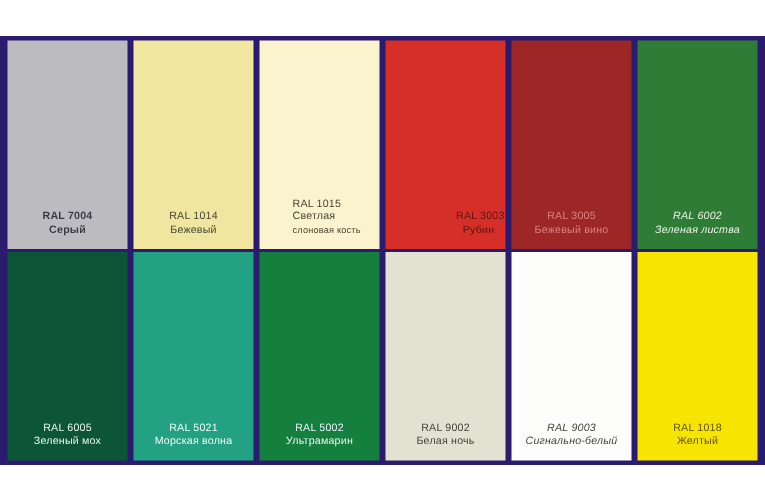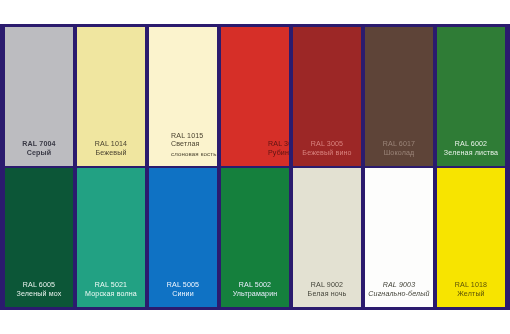--- a/index.html
+++ b/index.html
@@ -108,50 +108,38 @@
           <span class="label-code">RAL 3003</span>
           <span class="label-name">Рубин</span>
         </div>
       </div>
       <div class="swatch-cell" style="background: rgb(156, 39, 38);">
         <div class="swatch-label" style="color: rgb(217, 131, 127);">
           <span class="label-code">RAL 3005</span>
           <span class="label-name">Бежевый вино</span>
         </div>
       </div>
-      <div class="swatch-cell" style="background: rgb(94, 68, 56);">
-        <div class="swatch-label" style="color: rgb(154, 132, 120);">
-          <span class="label-code">RAL 6017</span>
-          <span class="label-name">Шоколад</span>
-        </div>
-      </div>
       <div class="swatch-cell" style="background: rgb(47, 124, 54);">
-        <div class="swatch-label" style="color: rgb(234, 243, 234);">
+        <div class="swatch-label" style="color: rgb(234, 243, 234); font-style: italic;">
           <span class="label-code">RAL 6002</span>
           <span class="label-name">Зеленая листва</span>
         </div>
       </div>
     </div>
   <div class="swatch-row row-bottom">
       <div class="swatch-cell" style="background: rgb(12, 86, 55);">
         <div class="swatch-label" style="color: rgb(234, 243, 238);">
           <span class="label-code">RAL 6005</span>
           <span class="label-name">Зеленый мох</span>
         </div>
       </div>
       <div class="swatch-cell" style="background: rgb(34, 161, 131);">
         <div class="swatch-label" style="color: rgb(240, 251, 247);">
           <span class="label-code">RAL 5021</span>
           <span class="label-name">Морская волна</span>
-        </div>
-      </div>
-      <div class="swatch-cell" style="background: rgb(15, 114, 196);">
-        <div class="swatch-label" style="color: rgb(240, 247, 255);">
-          <span class="label-code">RAL 5005</span>
-          <span class="label-name">Синии</span>
         </div>
       </div>
       <div class="swatch-cell" style="background: #15803d;">
         <div class="swatch-label" style="color: rgb(236, 238, 255);">
           <span class="label-code">RAL 5002</span>
           <span class="label-name">Ультрамарин</span>
         </div>
       </div>
       <div class="swatch-cell" style="background: rgb(227, 225, 210);">
         <div class="swatch-label" style="color: rgb(68, 68, 58);">

